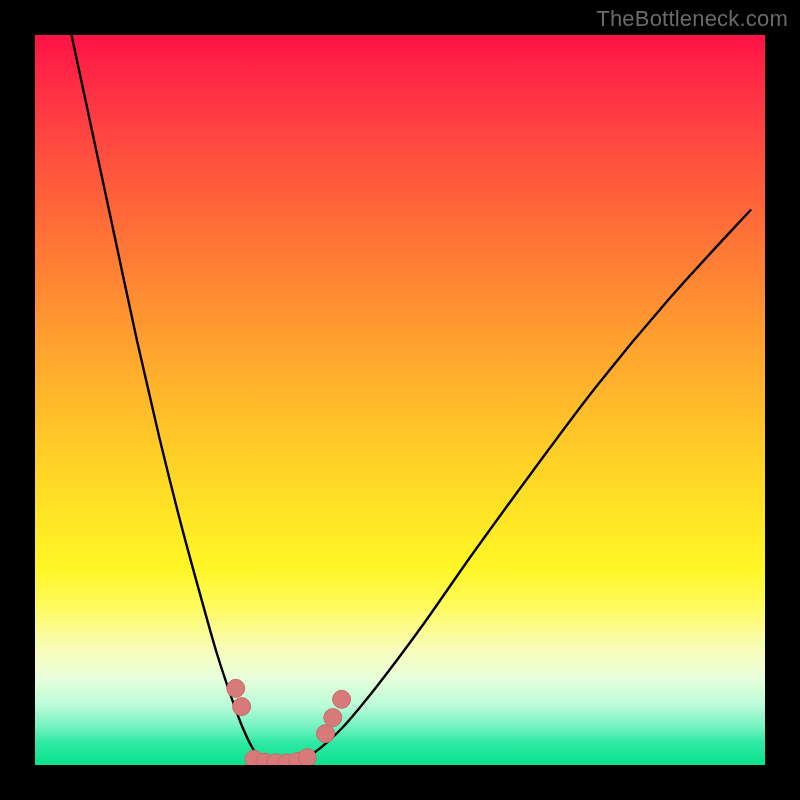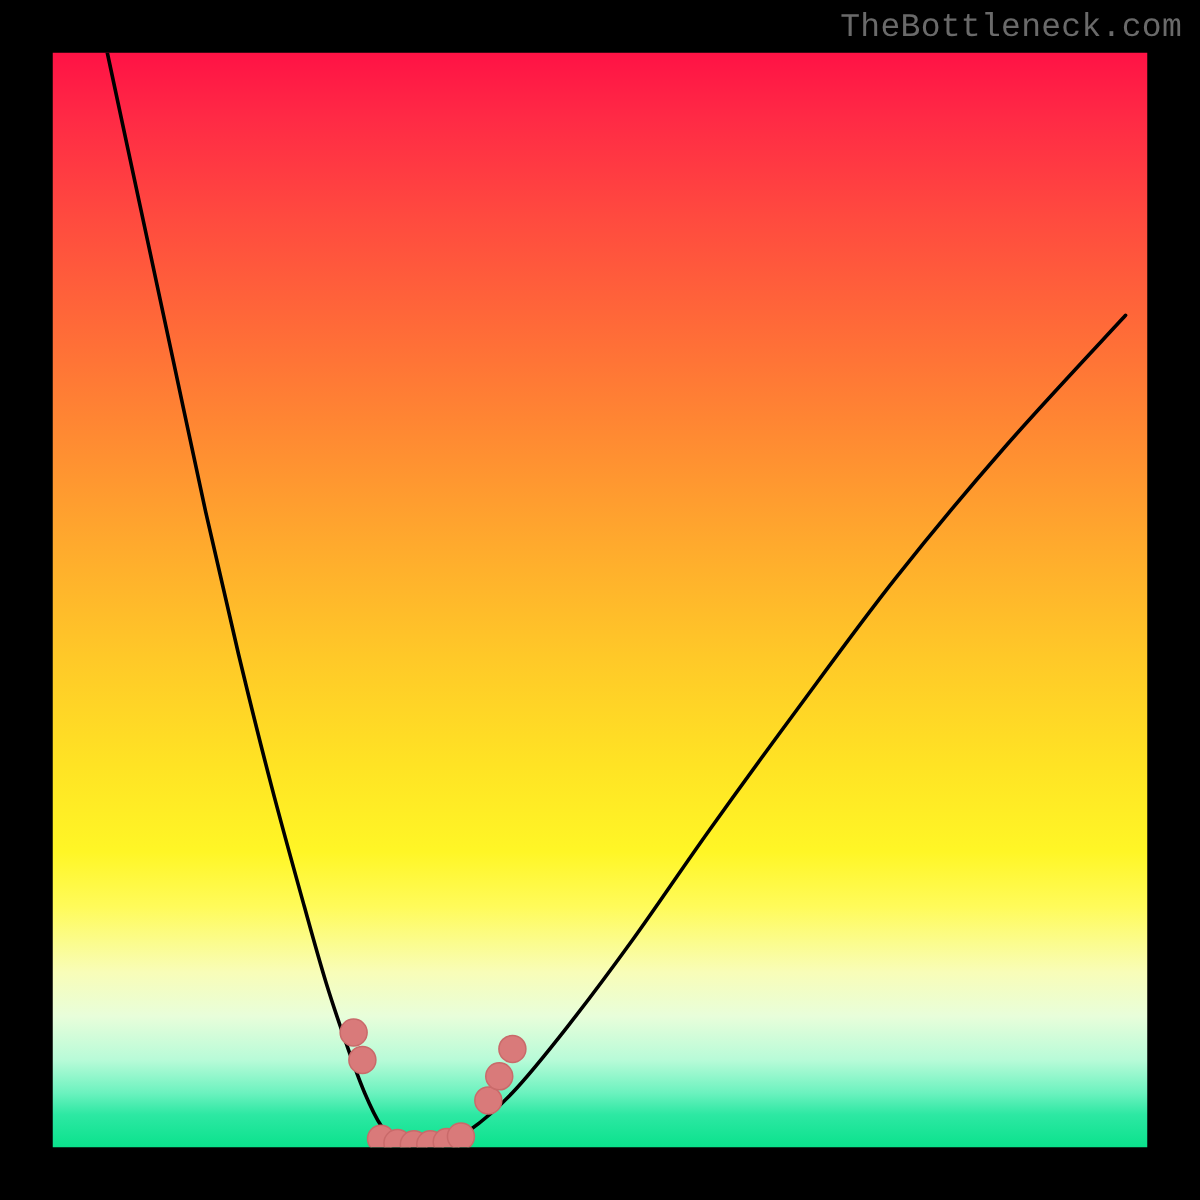--- a/index.html
+++ b/index.html
@@ -56,21 +56,20 @@
     width: 730px;
     height: 730px;
   }
   .attribution {
     position: absolute;
     top: 6px;
     right: 12px;
     color: #6a6a6a;
     font-size: 22px;
     letter-spacing: 0.2px;
-    font-family: Liberation Mono, monospace;
   }
 </style>
 </head>
 <body>
 
 <div class="frame">
   <div class="plot-area">
     <div class="gradient"></div>
     <svg class="curve" viewBox="0 0 730 730" preserveAspectRatio="none">
       <path id="curve-path" fill="none" stroke="#000000" stroke-width="2.4" stroke-linecap="round" d="M 36.50 0.00 C 40.15 17.03, 51.10 68.13, 58.40 102.20 C 65.70 136.27, 73.00 170.33, 80.30 204.40 C 87.60 238.47, 94.90 273.75, 102.20 306.60 C 109.50 339.45, 116.80 371.08, 124.10 401.50 C 131.40 431.92, 138.70 461.12, 146.00 489.10 C 153.30 517.08, 161.82 547.50, 167.90 569.40 C 173.98 591.30, 177.63 604.68, 182.50 620.50 C 187.37 636.32, 192.84 652.13, 197.10 664.30 C 201.36 676.47, 204.40 684.98, 208.05 693.50 C 211.70 702.02, 215.35 709.92, 219.00 715.40 C 222.65 720.88, 226.30 723.92, 229.95 726.35 C 233.60 728.78, 236.64 729.39, 240.90 730.00 C 245.16 730.61, 249.42 731.83, 255.50 730.00 C 261.58 728.17, 268.88 725.13, 277.40 719.05 C 285.92 712.97, 295.65 705.06, 306.60 693.50 C 317.55 681.94, 329.72 666.73, 343.10 649.70 C 356.48 632.67, 371.08 613.20, 386.90 591.30 C 402.72 569.40, 419.75 543.85, 438.00 518.30 C 456.25 492.75, 475.72 465.98, 496.40 438.00 C 517.08 410.02, 538.98 379.60, 562.10 350.40 C 585.22 321.20, 609.55 292.00, 635.10 262.80 C 660.65 233.60, 702.02 189.80, 715.40 175.20"></path>

